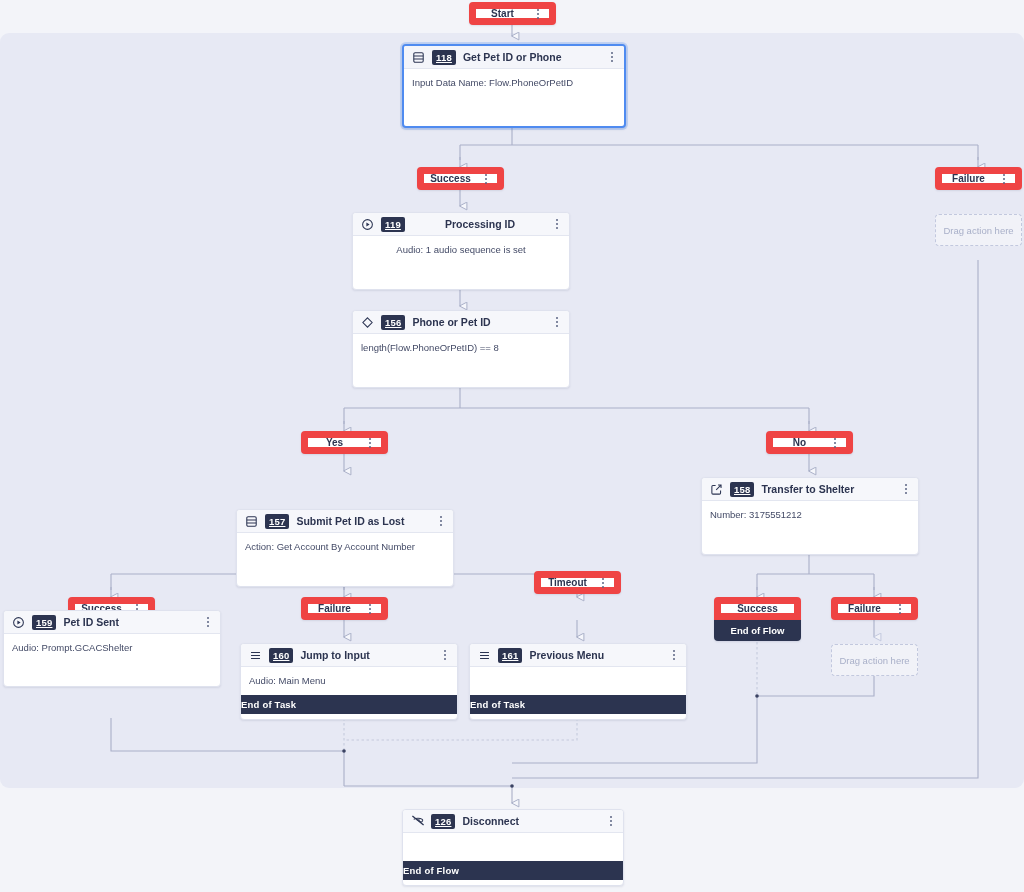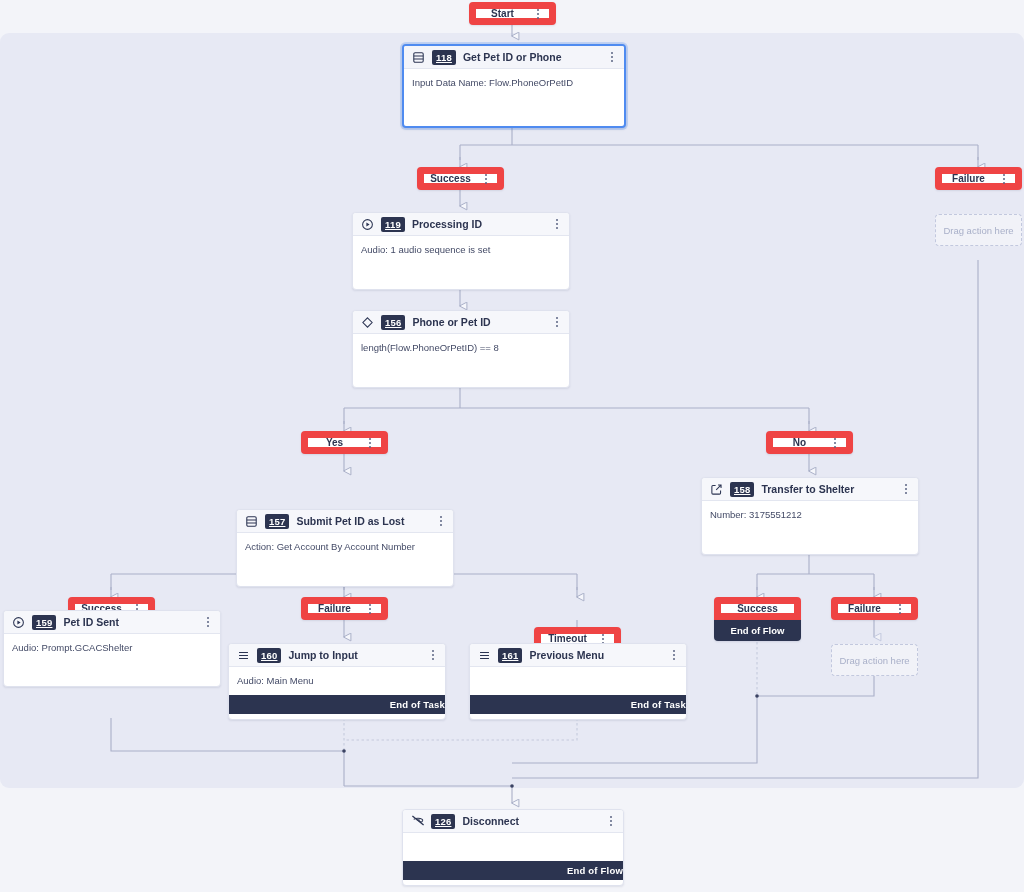--- a/index.html
+++ b/index.html
@@ -60,21 +60,21 @@
     display:flex;flex-direction:column;align-items:center;justify-content:center;gap:2px;
     cursor:pointer;
   }
   .kebab i{display:block;width:2px;height:2px;border-radius:50%;background:#5b6483;}
   .node-body{
     padding:7px 8px;font-size:9.5px;color:#434a66;line-height:13px;
     background:#fff;
   }
   .endbar{
     background:#2c3450;color:#ffffff;
-    font-size:9.5px;font-weight:bold;text-align:right;
+    font-size:9.5px;font-weight:bold;text-align:left;
     line-height:19px;height:19px;letter-spacing:.2px;
   }
 
   
   .pill{
     position:absolute;background:#fff;border:7px solid #ef4444;border-radius:4px;
     box-shadow:0 1px 2px rgba(40,48,90,.10);
     display:flex;align-items:center;box-sizing:border-box;
     height:23px;
   }
@@ -214,21 +214,21 @@
         <i></i>
         <i></i>
         <i></i>
       </span>
   </div>
 
   <div class="dropzone" style="left:935px;top:214px;width:87px;height:32px;">
     <span>Drag action here</span>
   </div>
 
-  <div class="node" style="left:352px;top:212px;width:216px;height:76px;">
+  <div class="node" style="left:352px;top:212px;width:216px;height:76px;text-align:center;">
     <div class="node-head">
       <span class="nh-icon">
         <svg width="13" height="13" viewBox="0 0 16 16" fill="none" stroke="#2c3553" stroke-width="1.3">
           <circle cx="8" cy="8" r="6"></circle>
           <path d="M6.6 5.5 L10.6 8 L6.6 10.5 Z" fill="#2c3553" stroke="none"></path>
         </svg>
       </span>
       <span class="badge">119</span>
       <span class="nh-title">Processing ID</span>
       <span class="kebab">
@@ -323,21 +323,21 @@
       </span>
   </div>
   <div class="pill" style="left:301px;top:597px;width:87px;">
     <span class="pill-label">Failure</span>
     <span class="kebab">
         <i></i>
         <i></i>
         <i></i>
       </span>
   </div>
-  <div class="pill" style="left:534px;top:627px;width:87px;">
+  <div class="pill" style="left:534px;top:571px;width:87px;">
     <span class="pill-label">Timeout</span>
     <span class="kebab">
         <i></i>
         <i></i>
         <i></i>
       </span>
   </div>
 
   <div class="pill noKebab" style="left:714px;top:597px;width:87px;border-radius:4px 4px 0 0;">
     <span class="pill-label">Success</span>
@@ -371,21 +371,21 @@
       <span class="nh-title">Pet ID Sent</span>
       <span class="kebab">
           <i></i>
           <i></i>
           <i></i>
         </span>
     </div>
     <div class="node-body">Audio: Prompt.GCACShelter</div>
   </div>
 
-  <div class="node" style="left:228px;top:643px;width:216px;height:75px;">
+  <div class="node" style="left:240px;top:643px;width:216px;height:75px;">
     <div class="node-head">
       <span class="nh-icon">
         <svg width="13" height="13" viewBox="0 0 16 16" fill="none" stroke="#2c3553" stroke-width="1.4">
           <path d="M2.5 4.3h11M2.5 8h11M2.5 11.7h11"></path>
         </svg>
       </span>
       <span class="badge">160</span>
       <span class="nh-title">Jump to Input</span>
       <span class="kebab">
           <i></i>

